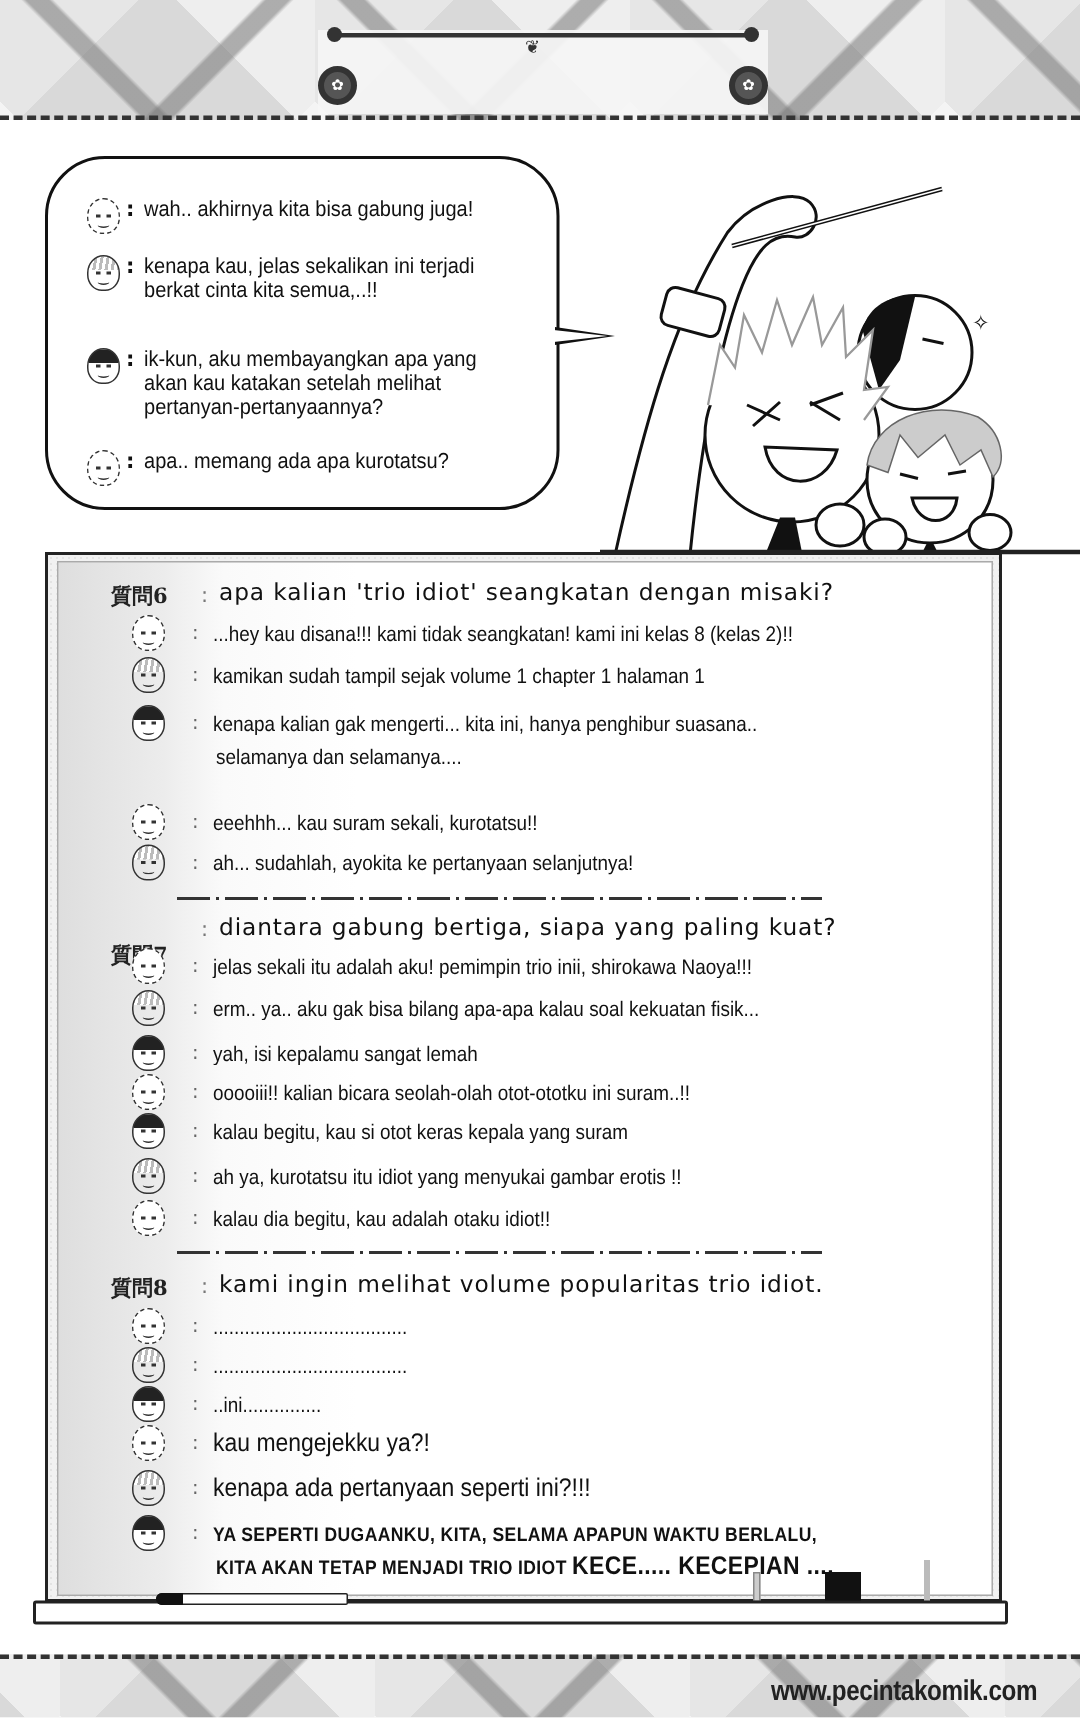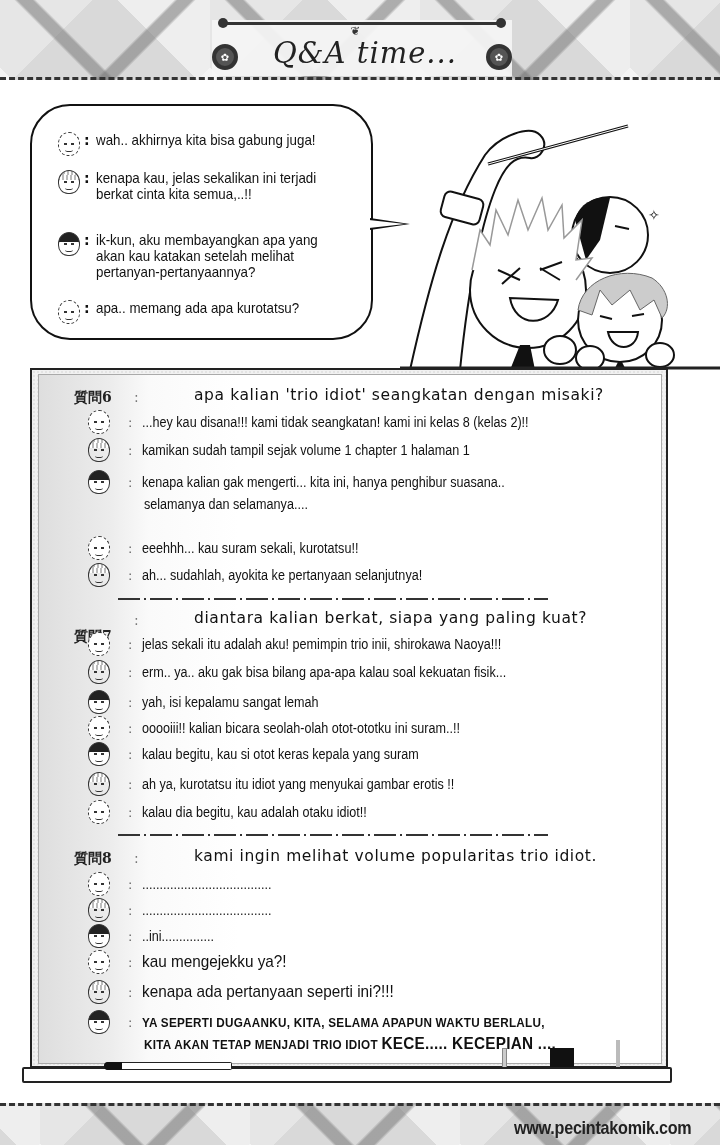--- a/index.html
+++ b/index.html
@@ -88,21 +88,21 @@
   .marker { position: absolute; left: 104px; top: 1062px; width: 128px; height: 8px; background: #fff; border: 1.5px solid #222; border-radius: 6px 2px 2px 6px; }
   .marker::before { content: ""; position: absolute; left: -1px; top: -1px; width: 18px; height: 8px; background: #111; border-radius: 6px 0 0 6px; }
   .eraser { position: absolute; left: 550px; top: 1048px; width: 24px; height: 20px; background: #111; }
   .eraser2 { position: absolute; left: 502px; top: 1048px; width: 5px; height: 20px; background: #ccc; border: 1px solid #888; }
   .eraser3 { position: absolute; left: 616px; top: 1040px; width: 4px; height: 28px; background: #bbb; }
 
   .qlabel {
     position: absolute; left: 74px; font-family: "DejaVu Serif", serif; font-weight: bold; font-size: 14px; color: #222;
   }
   .qtext {
-    position: absolute; left: 146px; font-family: "DejaVu Sans", sans-serif; font-size: 15.5px; letter-spacing: .6px; color: #111; margin-left: 48px;
+    position: absolute; left: 146px; font-family: "DejaVu Sans", sans-serif; font-size: 15.5px; letter-spacing: .6px; color: #111;
   }
   .qcolon { position: absolute; left: 134px; font-size: 14px; color: #777; }
   .ans {
     position: absolute; left: 88px; display: flex; align-items: center;
   }
   .ans .acolon { font-size: 13px; color: #666; margin-left: 18px; width: 8px; }
   .ans .atext { font-family: "Liberation Sans", sans-serif; font-size: 14px; color: #111; margin-left: 6px; white-space: nowrap; transform: scaleX(.9); transform-origin: left; }
   .ans .atext.bold { font-weight: bold; font-size: 13px; letter-spacing: .3px; }
   .ans .atext.big { font-size: 17px; }
   .cont { position: absolute; left: 144px; font-family: "Liberation Sans", sans-serif; font-size: 14px; transform: scaleX(.9); transform-origin: left; white-space: nowrap; }
@@ -125,21 +125,20 @@
 
 <div class="band top"></div>
 
 <div class="title-plaque">
   <div class="bar"></div>
   <div class="dot" style="left:6px"></div>
   <div class="dot" style="right:6px"></div>
   <div class="flourish">❦</div>
   <div class="scroll" style="left:0">✿</div>
   <div class="scroll" style="right:0">✿</div>
-  <div class="title-text">Q&amp;A time...</div>
 </div>
 
 <div class="bubble">
   <div class="bline" style="top:26px">
     <span class="face spiky"></span>
     <span class="colon">:</span>
     <span class="txt">wah.. akhirnya kita bisa gabung juga!</span>
   </div>
   <div class="bline" style="top:64px">
     <span class="face messy"></span>
@@ -231,21 +230,21 @@
 </div>
 <div class="ans" style="top:563px">
   <span class="face messy"></span>
   <span class="acolon">:</span>
   <span class="atext">ah... sudahlah, ayokita ke pertanyaan selanjutnya!</span>
 </div>
 <div class="divider" style="top:598px"></div>
 
 <div class="qlabel" style="top:628px">質問7</div>
 <div class="qcolon" style="top:612px">:</div>
-<div class="qtext" style="top:609px">diantara kalian berkat, siapa yang paling kuat?</div>
+<div class="qtext" style="top:609px">diantara gabung bertiga, siapa yang paling kuat?</div>
 
 <div class="ans" style="top:632px">
   <span class="face spiky"></span>
   <span class="acolon">:</span>
   <span class="atext">jelas sekali itu adalah aku! pemimpin trio inii, shirokawa Naoya!!!</span>
 </div>
 <div class="ans" style="top:660px">
   <span class="face messy"></span>
   <span class="acolon">:</span>
   <span class="atext">erm.. ya.. aku gak bisa bilang apa-apa kalau soal kekuatan fisik...</span>

